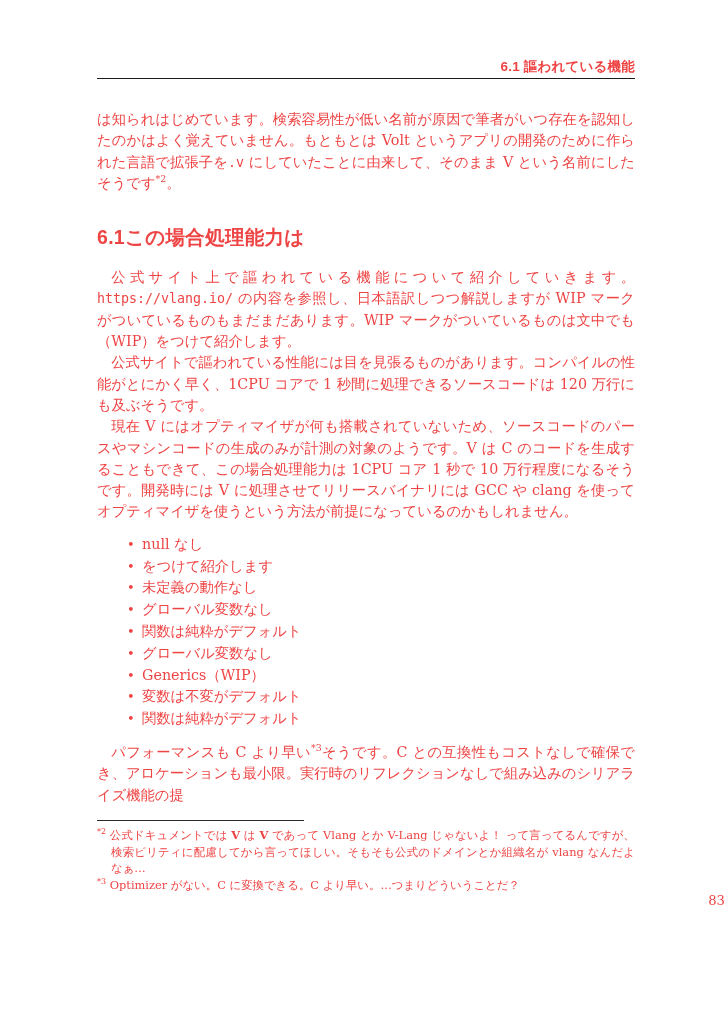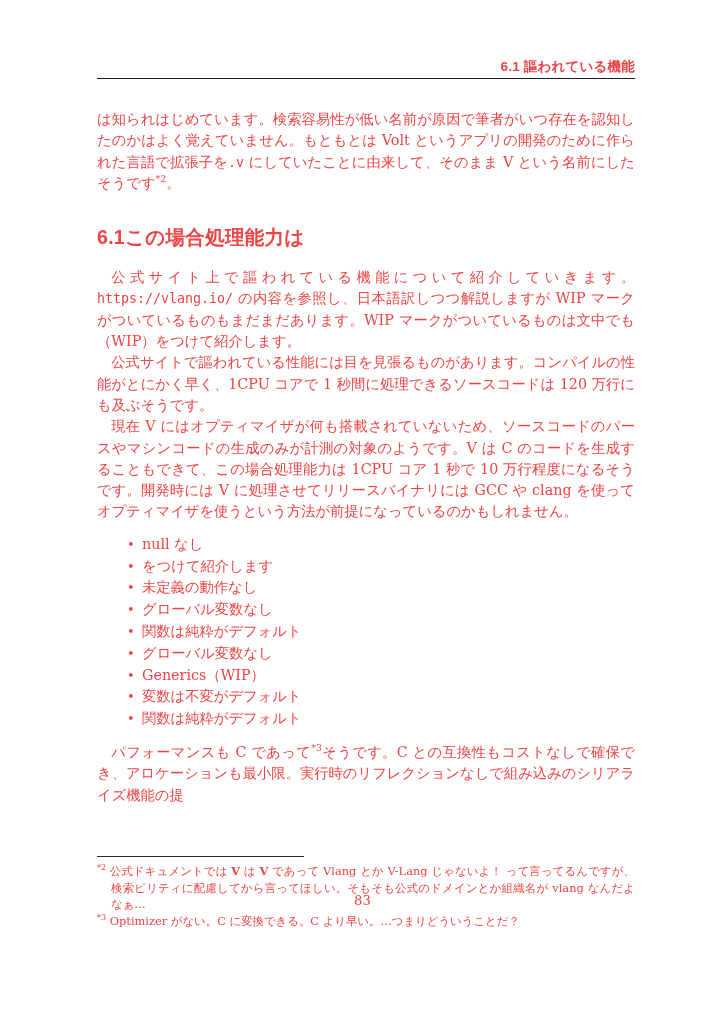--- a/index.html
+++ b/index.html
@@ -82,21 +82,21 @@
   ul.feature-list li::before {
     content: "\2022";
     position: absolute;
     left: -15px;
     top: 0;
     font-size: 13px;
   }
   
   .footnotes {
     position: absolute;
-    top: 856px;
+    top: 820px;
     left: 97px;
     width: 538px;
     font-size: 11.4px;
     line-height: 16.6px;
     text-align: justify;
   }
   .footnote-rule {
     width: 207px;
     border: 0;
     border-top: 1.1px solid #2a2a2a;
@@ -112,21 +112,21 @@
     vertical-align: super;
     line-height: 0;
   }
   .fn-bold { font-weight: bold; }
   
   .page-number {
     position: absolute;
     top: 893px;
     left: 0;
     width: 100%;
-    text-align: center;
+    text-align: right;
     font-size: 13.2px;
   }
 </style>
 </head>
 <body>
 
 <div class="page">
 
   <div class="running-header">
     <span>6.1 謳われている機能</span>
@@ -150,21 +150,21 @@
       <li>をつけて紹介します</li>
       <li>未定義の動作なし</li>
       <li>グローバル変数なし</li>
       <li>関数は純粋がデフォルト</li>
       <li>グローバル変数なし</li>
       <li>Generics（WIP）</li>
       <li>変数は不変がデフォルト</li>
       <li>関数は純粋がデフォルト</li>
     </ul>
 
-    <p class="indent"><span>パフォーマンスも C であって</span><span class="sup">*3</span><span>そうです。C との互換性もコストなしで確保でき、アロケーションも最小限。実行時のリフレクションなしで組み込みのシリアライズ機能の提</span></p>
+    <p class="indent"><span>パフォーマンスも C より早い</span><span class="sup">*3</span><span>そうです。C との互換性もコストなしで確保でき、アロケーションも最小限。実行時のリフレクションなしで組み込みのシリアライズ機能の提</span></p>
 
   </div>
 
   <div class="footnotes">
     <hr class="footnote-rule">
     <p class="footnote"><span class="fn-marker">*2</span> <span>公式ドキュメントでは </span><span class="fn-bold">V</span><span> は </span><span class="fn-bold">V</span><span> であって Vlang とか V-Lang じゃないよ！ って言ってるんですが、検索ビリティに配慮してから言ってほしい。そもそも公式のドメインとか組織名が vlang なんだよなぁ…</span></p>
     <p class="footnote"><span class="fn-marker">*3</span> <span>Optimizer がない。C に変換できる。C より早い。…つまりどういうことだ？</span></p>
   </div>
 
   <div class="page-number">83</div>

